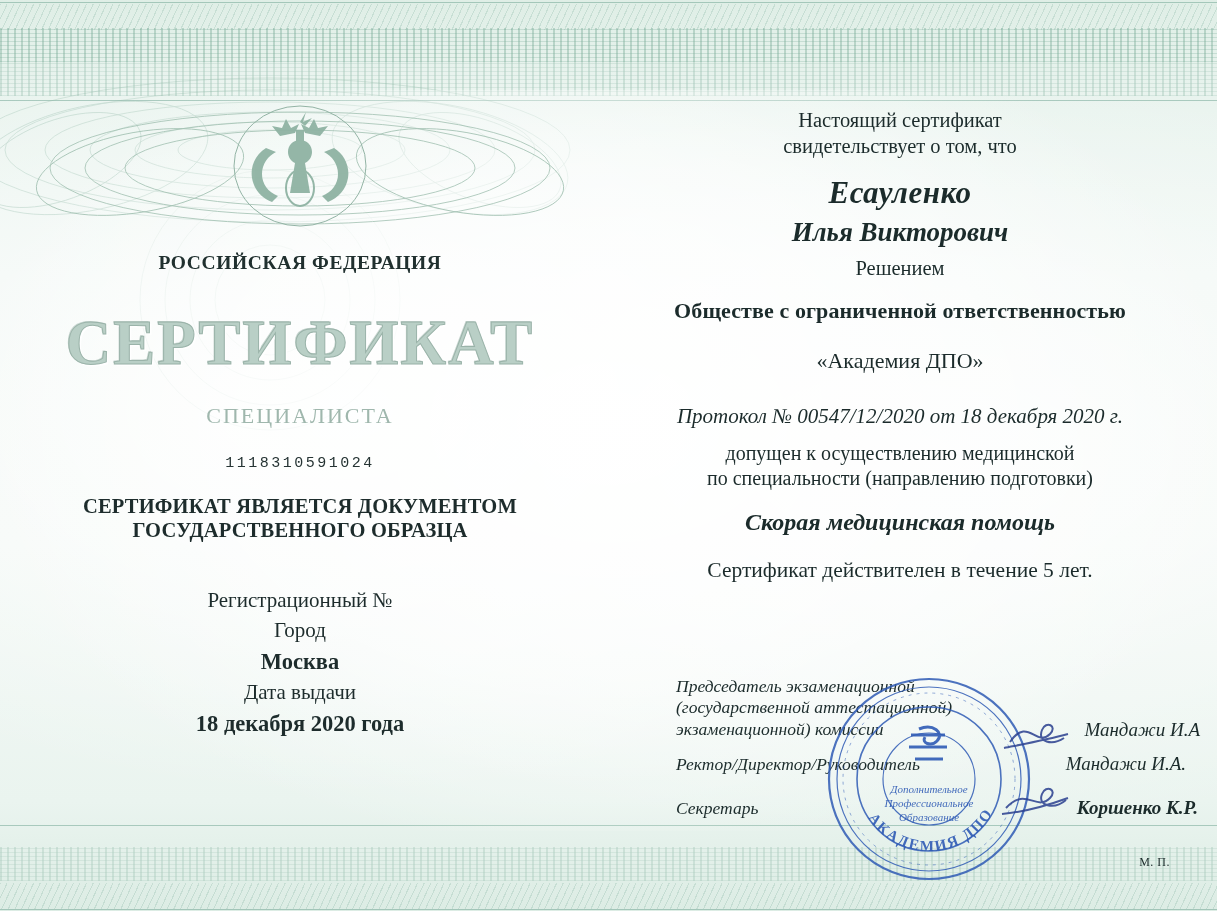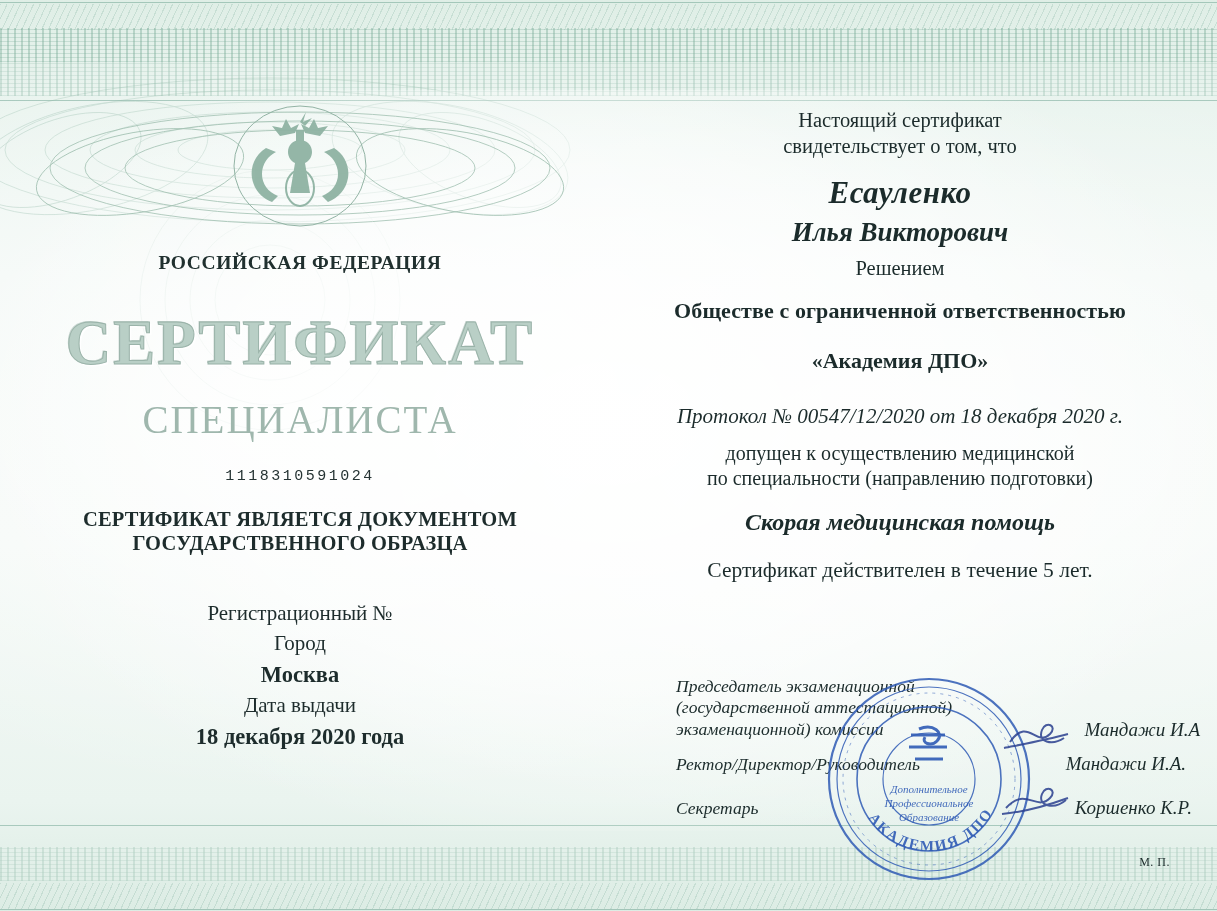--- a/index.html
+++ b/index.html
@@ -116,22 +116,22 @@
     margin-top: 38px;
     font-size: 63px;
     font-weight: 700;
     letter-spacing: 2px;
     line-height: 1;
     color: #b9cfc6;
     -webkit-text-stroke: 1px #9ab3a9;
     text-shadow: 2px 2px 0 rgba(255,255,255,0.85), -1px -1px 0 rgba(150,175,165,0.5);
   }
   .sub-title {
-    margin-top: 22px;
-    font-size: 39px;
+    margin-top: 28px;
+    font-size: 22px;
     letter-spacing: 2px;
     color: #9fb7ad;
     font-weight: 400;
   }
   .serial {
     margin-top: 26px;
     font-family: Liberation Mono, monospace;
     font-size: 15px;
     letter-spacing: 2.5px;
     color: #263434;
@@ -185,21 +185,21 @@
   }
   .r-org {
     margin-top: 16px;
     font-size: 22px;
     font-weight: 700;
     letter-spacing: 0.1px;
   }
   .r-org2 {
     margin-top: 24px;
     font-size: 22px;
-    font-weight: 700;
+    font-weight: 400;
   }
   .r-protocol {
     margin-top: 30px;
     font-size: 21px;
     font-style: italic;
   }
   .r-admitted {
     margin-top: 12px;
     font-size: 20px;
     line-height: 1.25;
@@ -388,21 +388,21 @@
     </div>
 
     <div class="sign-row" style="height:38px; margin-top:16px;">
       <span class="left-label">Ректор/Директор/Руководитель</span>
       <span class="sign-name" style="right:14px; top:-2px;">Мандажи И.А.</span>
       <span class="mp">М. П.</span>
     </div>
 
     <div class="sign-row" style="height:34px; margin-top:6px;">
       <span class="left-label">Секретарь</span>
-      <span class="sign-name" style="right:8px; top:-2px;">Коршенко К.Р.</span>
+      <span class="sign-name" style="right:2px; top:-2px;font-weight:bold;">Коршенко К.Р.</span>
     </div>
   </div>
 
   <svg class="stamp" viewBox="0 0 212 212">
     <defs>
       <path id="arcTop" d="M 26,106 A 80,80 0 0 1 186,106"></path>
       <path id="arcBottom" d="M 34,106 A 72,72 0 0 0 178,106"></path>
     </defs>
     <g stroke="#2f5bb5" fill="none" opacity="0.85">
       <circle cx="106" cy="106" r="100" stroke-width="2.2"></circle>

